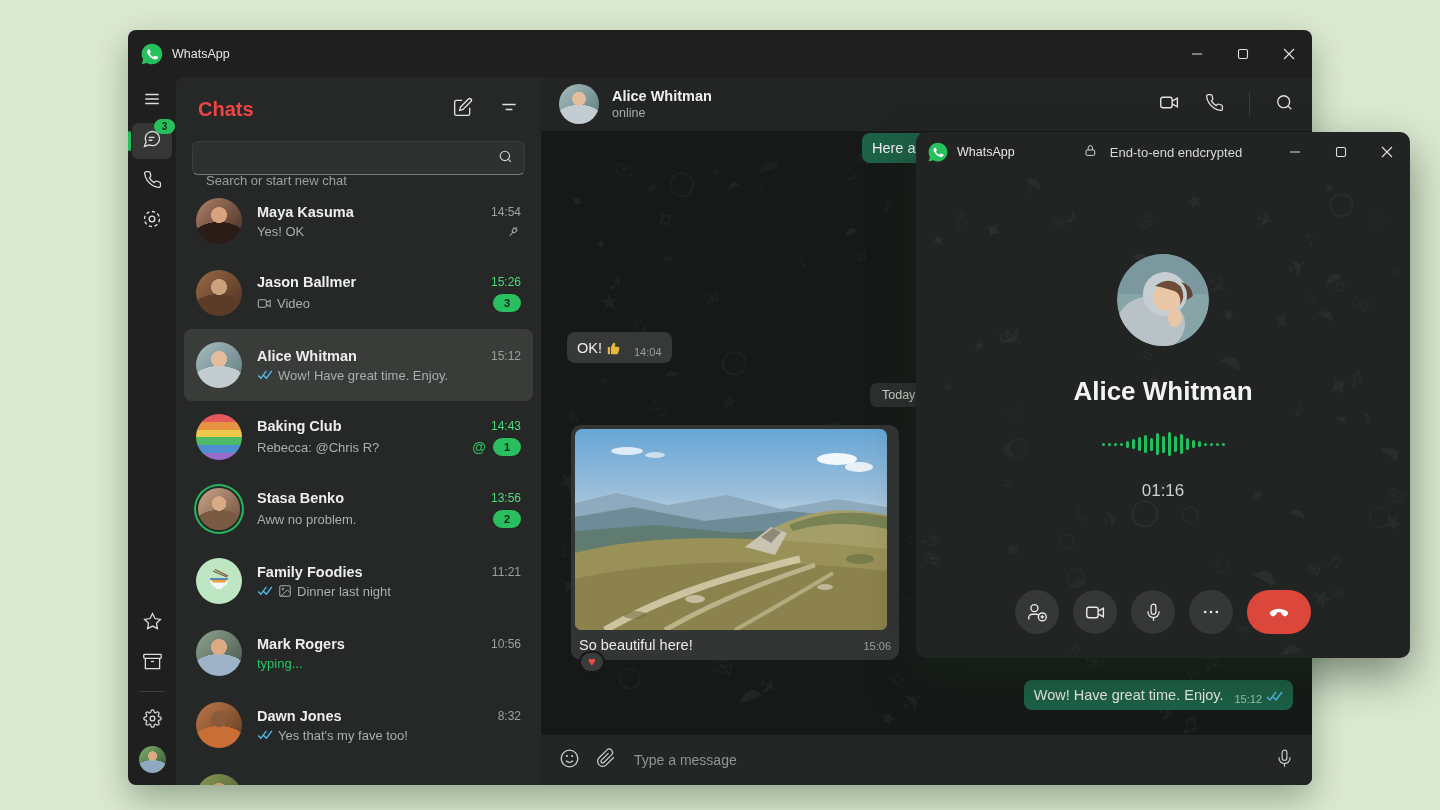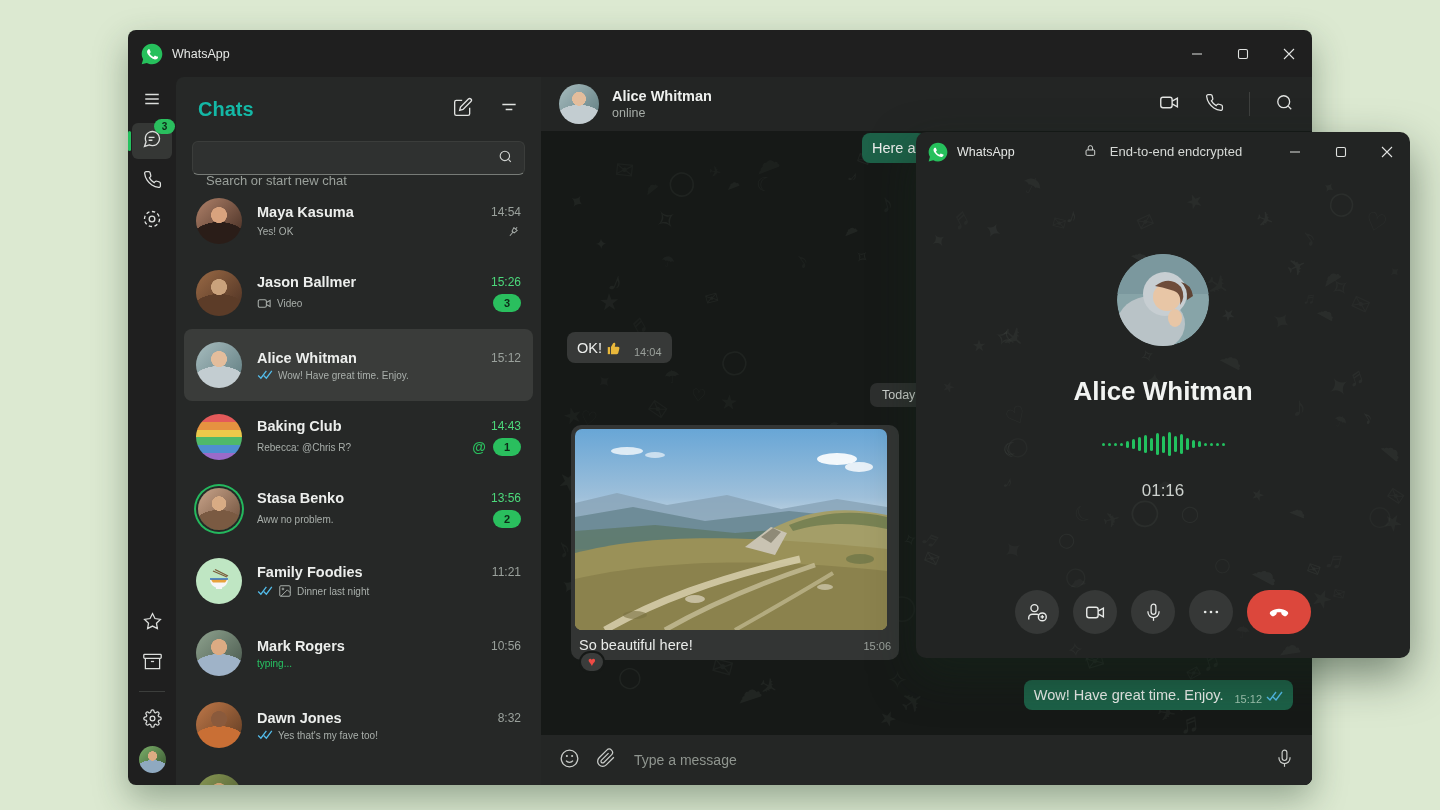--- a/index.html
+++ b/index.html
@@ -23,38 +23,38 @@
   .rail-badge{position:absolute;top:-4px;right:-3px;min-width:15px;height:15px;border-radius:8px;background:#2abf5e;color:#0d2b18;
               font-size:10px;font-weight:bold;display:flex;align-items:center;justify-content:center;padding:0 3px;}
   .rail-spacer{flex:1;}
   .rail-divider{width:26px;height:1px;background:#3c3e3c;margin:8px 0;}
   .rail-avatar{width:27px;height:27px;border-radius:50%;margin-top:6px;}
   
   .content{flex:1;display:flex;min-width:0;border-top-left-radius:8px;overflow:hidden;}
   
   .panel{width:365px;flex:none;background:#262827;display:flex;flex-direction:column;min-height:0;}
   .panel-head{height:56px;flex:none;display:flex;align-items:center;padding:4px 22px 0 22px;}
-  .panel-title{font-size:20px;font-weight:bold;color:#14b8a6;}
+  .panel-title{font-size:20px;font-weight:bold;color:#ef4444;}
   .panel-actions{margin-left:auto;display:flex;gap:26px;color:#e0e2e0;}
   .searchbox{margin:4px 16px 8px;height:32px;flex:none;background:#2f3130;border:1px solid #3b3d3b;border-bottom:1px solid #777b77;
              border-radius:6px;display:flex;align-items:center;padding:0 11px;}
   .searchbox input{flex:1;background:transparent;border:none;outline:none;color:#e4e6e4;font-size:13px;font-family:inherit;margin-top:44px;}
   .searchbox input::placeholder{color:#9aa09b;}
   .search-glyph{color:#cfd2cf;flex:none;margin-left:8px;}
   .chatlist{flex:1;overflow:hidden;padding:2px 8px 0;}
   .chat-row{height:72px;display:flex;align-items:center;gap:15px;padding:0 12px;border-radius:8px;}
   .chat-row.selected{background:#3a3c3a;}
   .avatar{width:46px;height:46px;border-radius:50%;flex:none;position:relative;}
   .avatar.ring{box-shadow:0 0 0 2px #262827,0 0 0 4px #24b85e;width:42px;height:42px;margin:2px;}
   .row-main{flex:1;min-width:0;display:flex;flex-direction:column;gap:4px;}
   .row-top,.row-bottom{display:flex;align-items:center;}
   .row-name{font-size:14.5px;font-weight:bold;color:#eceeec;flex:1;white-space:nowrap;overflow:hidden;}
   .row-time{font-size:12px;color:#9aa19c;flex:none;margin-left:8px;}
   .row-time.green{color:#4cd97b;}
-  .row-preview{font-size:10px;color:#a9afab;display:flex;align-items:center;gap:5px;flex:1;min-width:0;white-space:nowrap;overflow:hidden;}
+  .row-preview{font-size:13px;color:#a9afab;display:flex;align-items:center;gap:5px;flex:1;min-width:0;white-space:nowrap;overflow:hidden;}
   .row-preview.typing{color:#27c463;}
   .row-meta{display:flex;align-items:center;gap:7px;margin-left:8px;flex:none;color:#aeb4b0;}
   .badge{min-width:18px;height:18px;border-radius:9px;background:#2abf5e;color:#0d2b18;font-size:11px;font-weight:bold;
          display:inline-flex;align-items:center;justify-content:center;padding:0 5px;}
   .mention{color:#2abf5e;font-size:14px;font-weight:bold;}
   
   .chatarea{flex:1;display:flex;flex-direction:column;min-width:0;background:#161917;}
   .chat-head{height:54px;flex:none;background:#232524;display:flex;align-items:center;gap:13px;padding:0 18px;}
   .ch-avatar{width:40px;height:40px;border-radius:50%;flex:none;}
   .ch-names{display:flex;flex-direction:column;gap:2px;}
@@ -83,21 +83,21 @@
   
   .composer{height:50px;flex:none;background:#242625;display:flex;align-items:center;gap:16px;padding:0 18px;color:#c9ccc9;}
   .composer input{flex:1;background:transparent;border:none;outline:none;color:#dadddb;font-size:14px;font-family:inherit;}
   .composer input::placeholder{color:#8f958f;}
 
   
   .call-win{position:absolute;left:916px;top:132px;width:494px;height:526px;background:#222423;border-radius:10px;
             box-shadow:0 18px 44px rgba(20,40,25,.5);overflow:hidden;display:flex;flex-direction:column;}
   .cw-titlebar{height:40px;flex:none;display:flex;align-items:center;padding-left:12px;position:relative;color:#e8eae8;z-index:2;}
   .cw-logo{width:20px;height:20px;}
-  .cw-enc{position:absolute;left:50%;transform:translateX(-50%);display:flex;align-items:flex-start;gap:13px;color:#d6d9d6;font-size:13px;}
+  .cw-enc{position:absolute;left:50%;transform:translateX(-50%);display:flex;align-items:center;gap:13px;color:#d6d9d6;font-size:13px;}
   .cw-body{flex:1;position:relative;display:flex;flex-direction:column;align-items:center;}
   .cw-avatar{width:92px;height:92px;border-radius:50%;overflow:hidden;margin-top:82px;flex:none;z-index:1;}
   .cw-name{font-size:26px;font-weight:bold;color:#f2f4f2;margin-top:30px;z-index:1;}
   .wave{display:flex;align-items:center;gap:3px;height:26px;margin-top:24px;z-index:1;}
   .wave i{display:block;width:3px;border-radius:2px;background:#22c15f;}
   .wave i.dot{width:3px;height:3px;border-radius:50%;}
   .cw-timer{font-size:17px;color:#ccd1cd;margin-top:24px;z-index:1;}
   .cw-controls{position:absolute;left:0;right:0;bottom:24px;display:flex;justify-content:center;gap:14px;z-index:1;}
   .cbtn{width:44px;height:44px;border-radius:50%;background:#363837;color:#e8eae8;display:flex;align-items:center;justify-content:center;}
   .cbtn.end{width:64px;border-radius:22px;background:#dc473c;color:#fff;}

